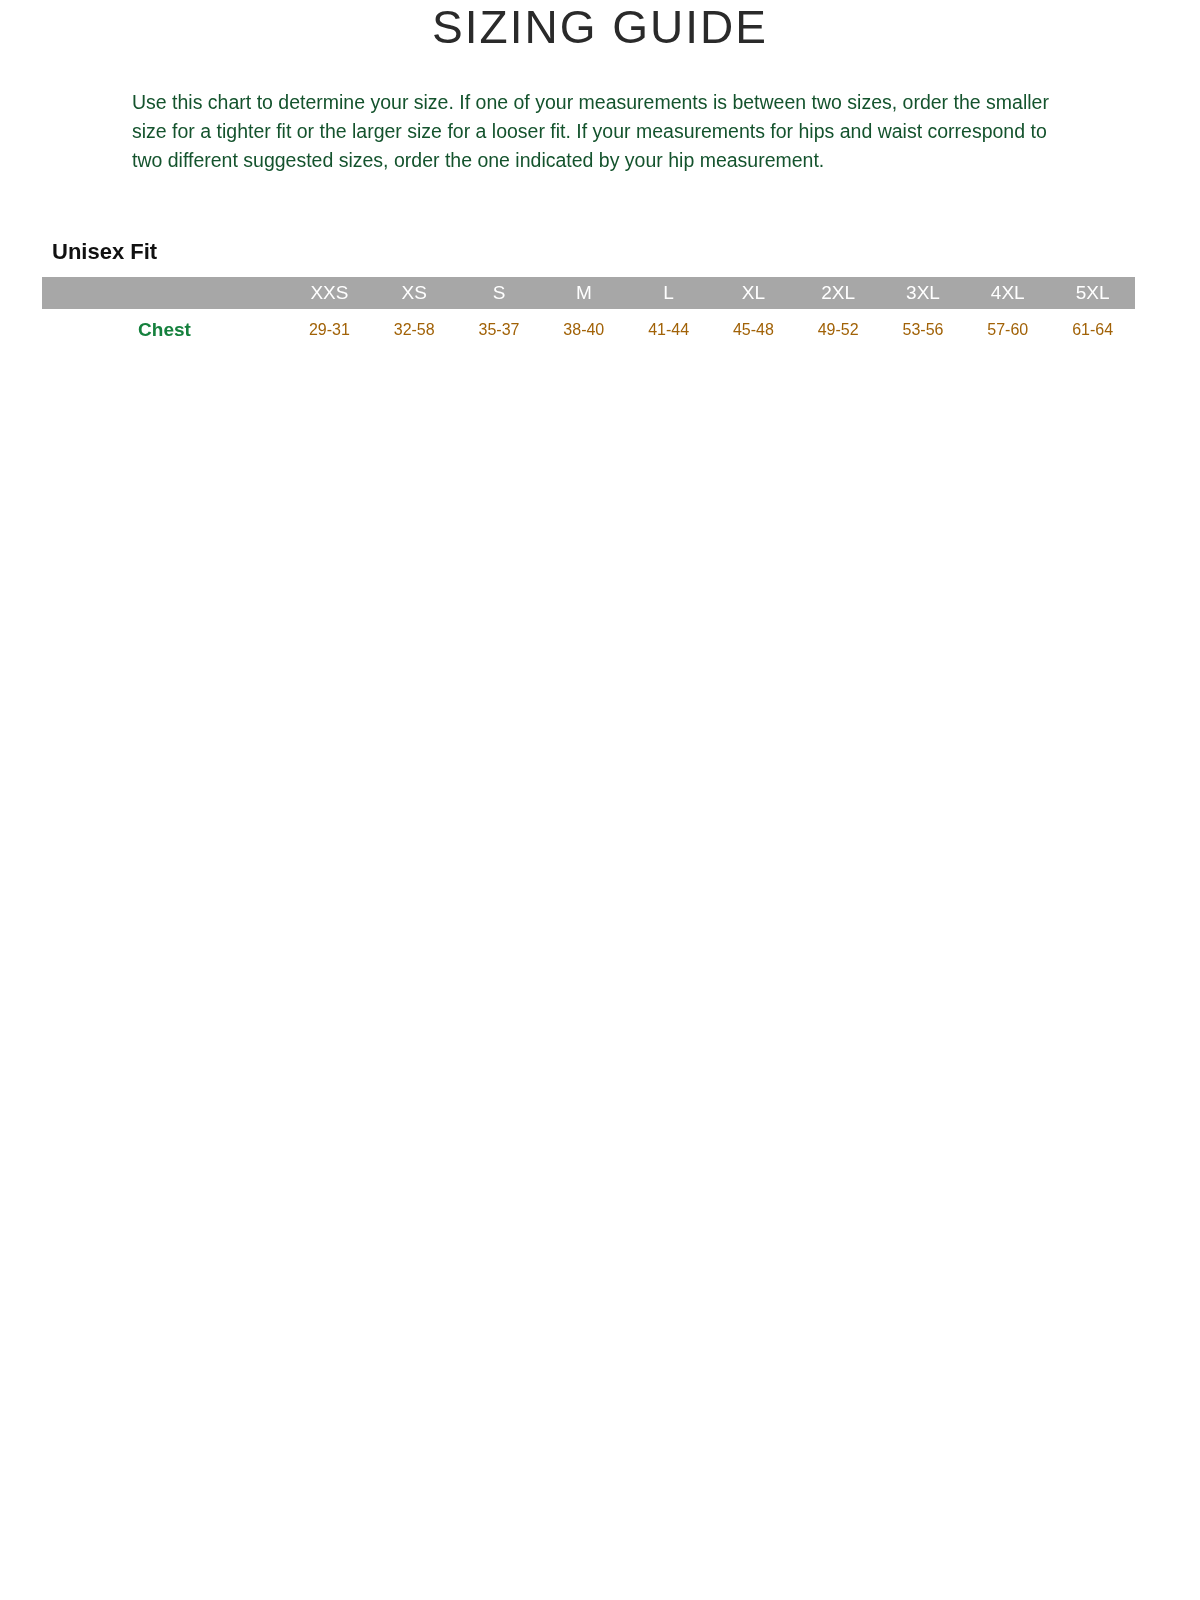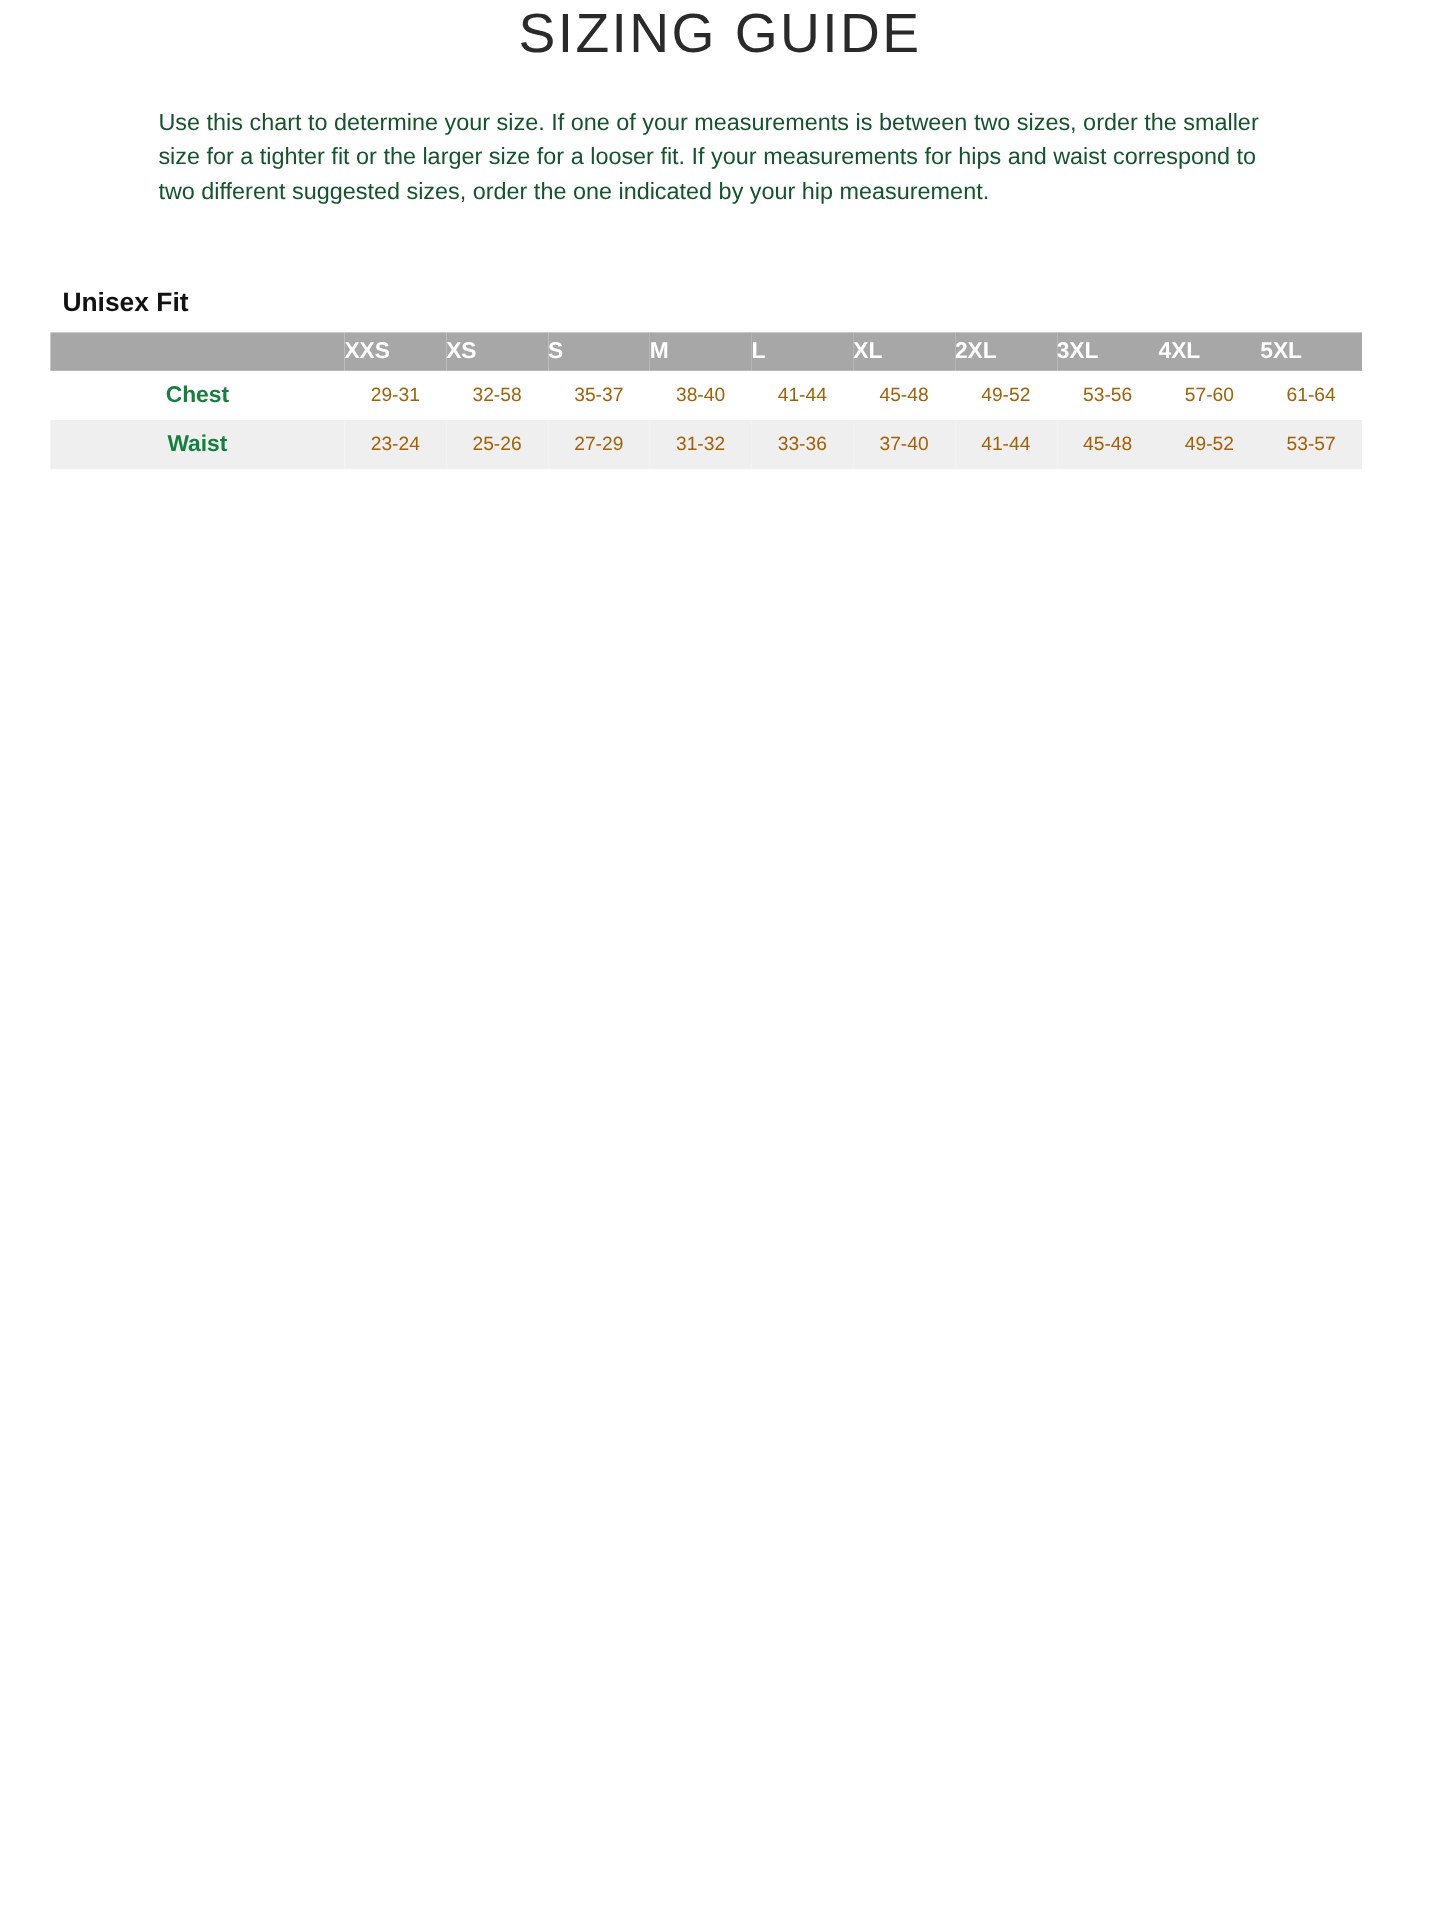--- a/index.html
+++ b/index.html
@@ -41,24 +41,24 @@
   table.sizing{
     margin-left:42px;
     width:1093px;
     border-collapse:collapse;
     table-layout:fixed;
   }
   col.label-col{width:245px;}
   table.sizing thead th{
     background:var(--header-bg);
     color:var(--header-text);
-    font-weight:700;
+    font-weight:400;
     font-size:19px;
     height:32px;
-    text-align:left;
+    text-align:center;
     vertical-align:middle;
   }
   table.sizing tbody tr{height:41px;}
   table.sizing tbody tr.alt{background:var(--alt-row-bg);}
   table.sizing tbody th{
     font-weight:bold;
     font-size:19px;
     text-align:center;
     vertical-align:middle;
     color:#15803d;
@@ -113,28 +113,15 @@
           <td>32-58</td>
           <td>35-37</td>
           <td>38-40</td>
           <td>41-44</td>
           <td>45-48</td>
           <td>49-52</td>
           <td>53-56</td>
           <td>57-60</td>
           <td>61-64</td>
         </tr>
-        <tr class="alt">
-          <th>Waist</th>
-          <td>23-24</td>
-          <td>25-26</td>
-          <td>27-29</td>
-          <td>31-32</td>
-          <td>33-36</td>
-          <td>37-40</td>
-          <td>41-44</td>
-          <td>45-48</td>
-          <td>49-52</td>
-          <td>53-57</td>
-        </tr>
       </tbody>
     </table>
 </div>
 
 </body></html>

